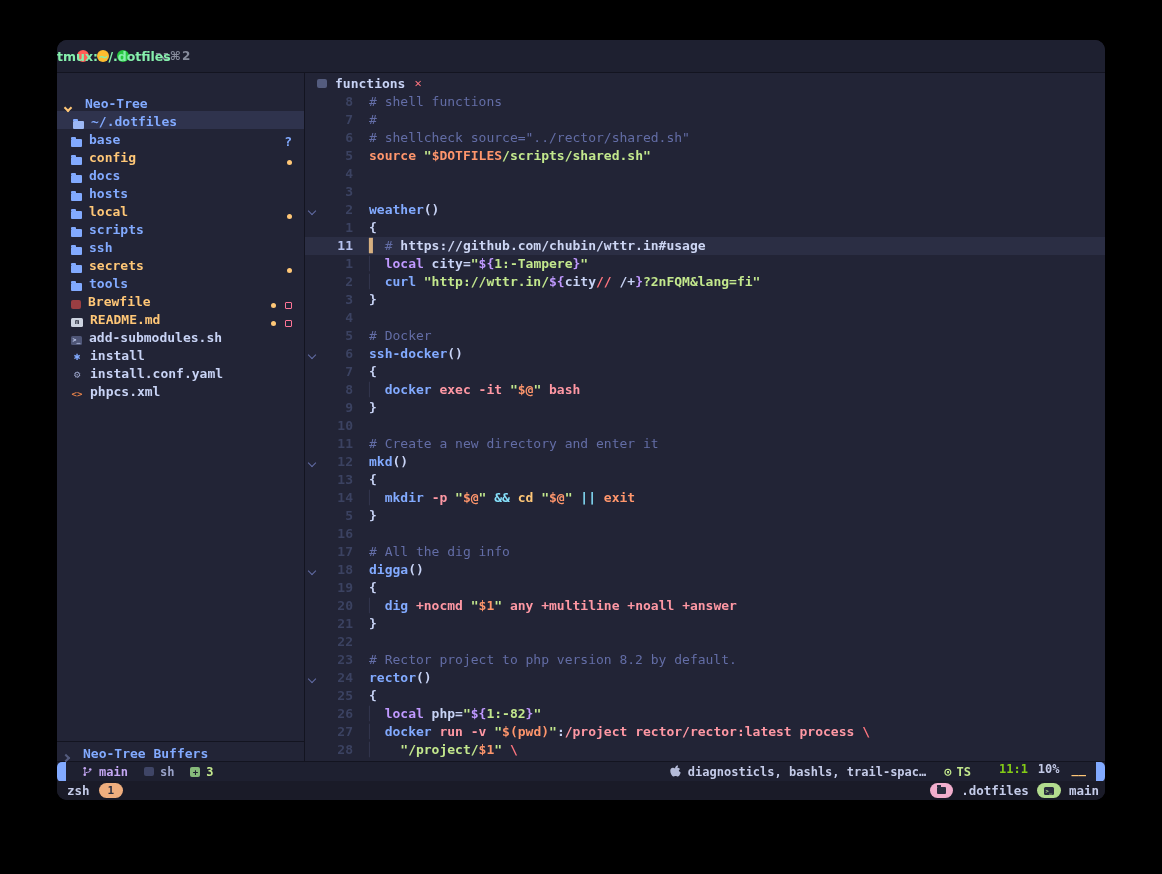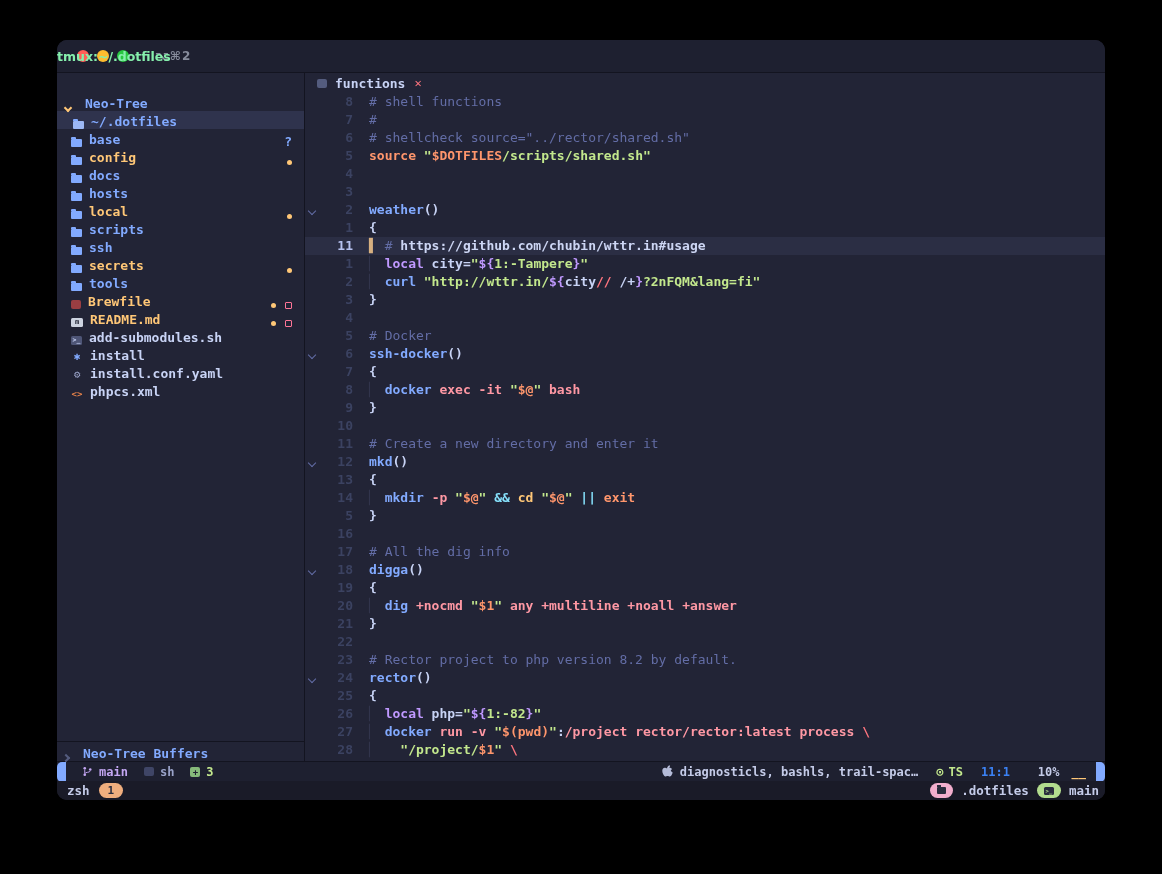--- a/index.html
+++ b/index.html
@@ -87,25 +87,25 @@
   .cap{width:9px;height:20px;background:var(--blue)}
   .cap.left{border-radius:5px 0 0 5px}
   .cap.right{border-radius:0 5px 5px 0;margin-left:10px}
   .sl-seg{display:flex;align-items:center;margin-left:16px;gap:6px}
   .sl-branch{color:#c3a6f2}
   .sl-ft{color:#9aa3c9}
   .sl-ft .ficon{width:10px;height:9px;background:#3f4566;border-radius:2px;display:inline-block}
   .sl-added{color:var(--green)}
   .plusbox{width:10px;height:10px;background:#86b97a;border-radius:2px;color:#1e2030;font-size:9px;line-height:10px;
     text-align:center;display:inline-block;font-weight:bold}
-  .sl-right{margin-left:auto;display:flex;align-items:center}
+  .sl-right{margin-left:auto;display:flex;}
   .sl-lsp{color:#c4cbe8;display:flex;align-items:center;gap:7px}
   .sl-ts{color:var(--green);margin-left:18px;display:flex;align-items:center;gap:5px}
-  .sl-pos{color:#3b82f6;margin-left:18px}
-  .sl-prog{color:#c4cbe8;margin-left:28px}
+  .sl-pos{color:#84cc16;margin-left:28px}
+  .sl-prog{color:#c4cbe8;margin-left:10px}
   .sl-marker{color:var(--yellow);margin-left:12px}
 
   
   .tmuxbar{height:19px;flex:0 0 19px;background:var(--bg-darker);display:flex;align-items:center;
     font-size:12.5px;font-weight:bold;color:#c4cbe8;padding:0 6px}
   .pill{height:15px;border-radius:8px;display:flex;align-items:center;padding:0 9px;color:#2a2c3d;font-size:11px}
   .pill.orange{background:#efae7e;margin-left:9px}
   .pill.pink{background:#f2aecd;padding:0 7px}
   .pill.green{background:#b3dc8e;padding:0 7px}
   .tmux-left{display:flex;align-items:center;margin-left:4px}

